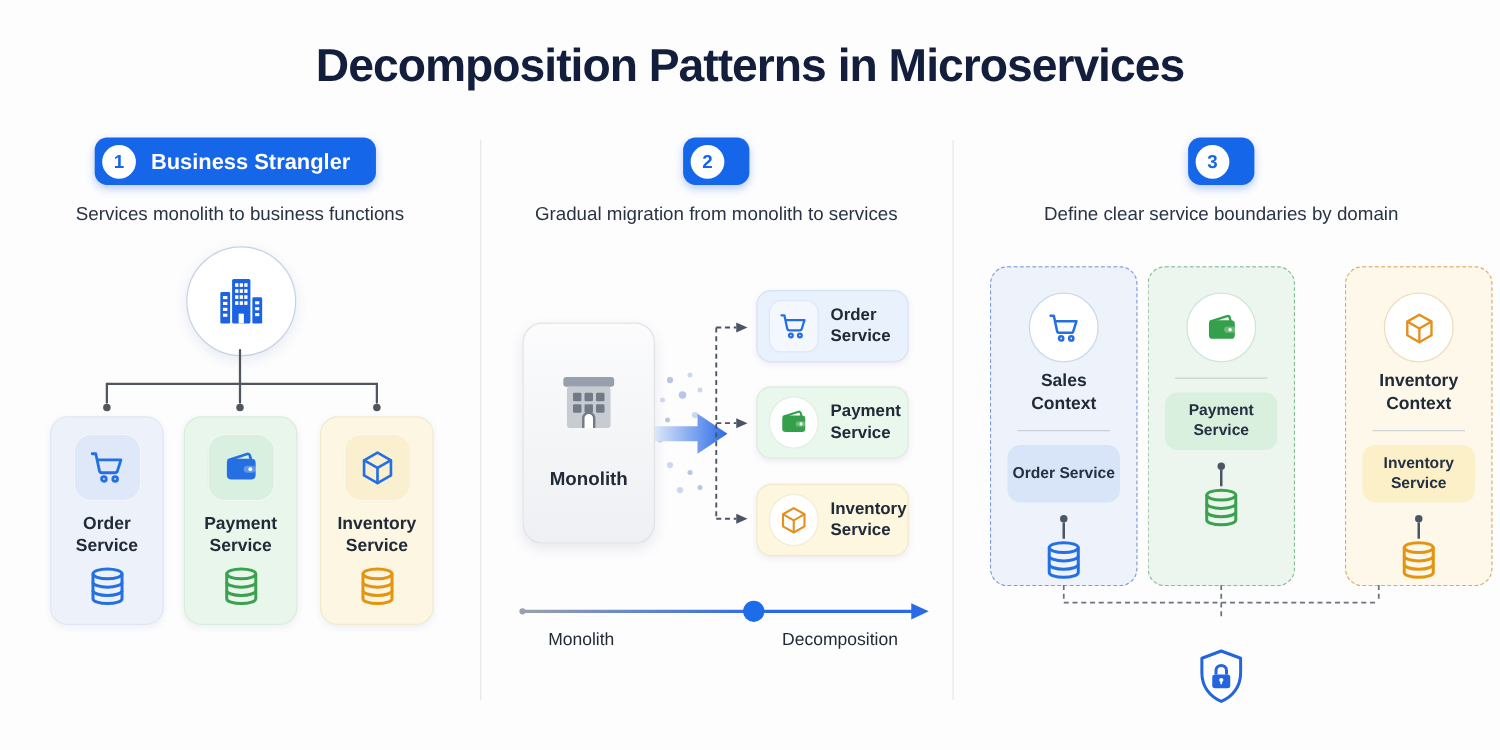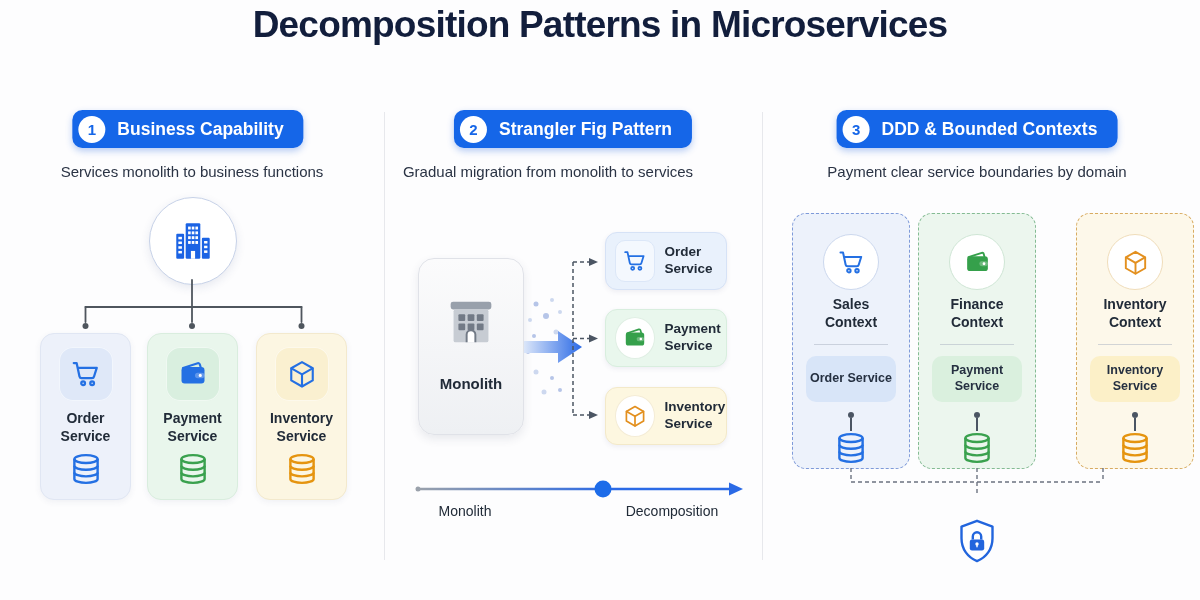--- a/index.html
+++ b/index.html
@@ -1,21 +1,21 @@
 <!DOCTYPE html>
 <html><head>
 <meta charset="utf-8">
 <style>
   html,body{margin:0;padding:0;background:#ffffff;}
   #canvas{position:relative;width:1200px;height:600px;background:#fdfdfe;overflow:hidden;
           font-family:"Liberation Sans", sans-serif;color:#222b38;}
   .abs{position:absolute;}
 
   
-  .main-title{position:absolute;top:4px;left:0;width:1200px;text-align:center;
+  .main-title{position:absolute;top:32px;left:0;width:1200px;text-align:center;
     font-size:37px;font-weight:bold;letter-spacing:-0.8px;color:#121e3c;}
 
   
   .vdiv{position:absolute;top:112px;height:448px;width:1px;background:#e7e8ec;}
 
   
   .pill{position:absolute;top:110px;height:38px;transform:translateX(-50%);
     display:inline-flex;align-items:center;gap:12px;padding:0 20px 0 6px;
     background:#1566e8;border-radius:10px;box-shadow:0 3px 7px rgba(20,90,220,.30);white-space:nowrap;}
   .pill .badge{width:27px;height:27px;border-radius:50%;background:#ffffff;color:#1566e8;
@@ -110,21 +110,21 @@
 
 <div id="canvas">
 
   <div class="main-title">Decomposition Patterns in Microservices</div>
 
   <div class="vdiv" style="left:384px"></div>
   <div class="vdiv" style="left:762px"></div>
 
   <div class="pill" style="left:188px">
     <span class="badge">1</span>
-    <span class="pill-label">Business Capability</span>
+    <span class="pill-label">Business Strangler</span>
   </div>
   <div class="subtitle" style="left:192px">Services monolith to business functions</div>
 
   <div class="org-circle">
     <span class="ic">
         <svg viewBox="0 0 44 44">
           <g fill="currentColor">
             <rect x="15" y="5" width="14" height="34" rx="1.2"></rect>
             <rect x="6" y="15" width="7.5" height="24" rx="1"></rect>
             <rect x="30.5" y="19" width="7.5" height="20" rx="1"></rect>
@@ -227,23 +227,22 @@
           <ellipse cx="12" cy="5" rx="8.2" ry="2.8"></ellipse>
           <path d="M20.2 5v14c0 1.55-3.67 2.8-8.2 2.8S3.8 20.55 3.8 19V5"></path>
           <path d="M20.2 9.7c0 1.55-3.67 2.8-8.2 2.8S3.8 11.25 3.8 9.7"></path>
           <path d="M20.2 14.4c0 1.55-3.67 2.8-8.2 2.8s-8.2-1.25-8.2-2.8"></path>
         </svg>
       </span>
   </div>
 
   <div class="pill" style="left:573px">
     <span class="badge">2</span>
-    <span class="pill-label">Strangler Fig Pattern</span>
-  </div>
-  <div class="subtitle" style="left:548px">Gradual migration from monolith to services</div>
+  </div>
+  <div class="subtitle" style="left:573px">Gradual migration from monolith to services</div>
 
   <div class="monolith-card">
     <span class="ic">
         <svg viewBox="0 0 64 64">
           <rect x="11" y="11" width="42" height="8" rx="2.5" fill="#98a0ab"></rect>
           <rect x="14" y="19" width="36" height="34" rx="2" fill="#c7ccd3"></rect>
           <g fill="#727a86">
             <rect x="19" y="24" width="7" height="7" rx="1"></rect>
             <rect x="28.5" y="24" width="7" height="7" rx="1"></rect>
             <rect x="38" y="24" width="7" height="7" rx="1"></rect>
@@ -349,23 +348,22 @@
     <circle cx="5" cy="11" r="2.5" fill="#9aa1ab"></circle>
     <rect x="5" y="9.7" width="313" height="2.6" rx="1.3" fill="url(#sg)"></rect>
     <path d="M316 4.5 330 11l-14 6.5Z" fill="#2b6ae6"></path>
     <circle cx="190" cy="11" r="8.5" fill="#1d6ce9"></circle>
   </svg>
   <div class="slider-label" style="left:465px">Monolith</div>
   <div class="slider-label" style="left:672px">Decomposition</div>
 
   <div class="pill" style="left:977px">
     <span class="badge">3</span>
-    <span class="pill-label">DDD &amp; Bounded Contexts</span>
-  </div>
-  <div class="subtitle" style="left:977px">Payment clear service boundaries by domain</div>
+  </div>
+  <div class="subtitle" style="left:977px">Define clear service boundaries by domain</div>
 
   <div class="ctx-box x-blue" style="left:792px">
     <div class="circle">
         <span class="ic">
           <svg viewBox="0 0 24 24" fill="none" stroke="currentColor" stroke-width="1.8" stroke-linecap="round" stroke-linejoin="round">
             <path d="M2.2 3.2h2.3l2.3 10.8a1.7 1.7 0 0 0 1.67 1.35h8.3a1.7 1.7 0 0 0 1.66-1.32L20.6 7.1H5.4"></path>
             <circle cx="9.7" cy="19.3" r="1.5"></circle>
             <circle cx="16.9" cy="19.3" r="1.5"></circle>
           </svg>
         </span>
@@ -388,21 +386,20 @@
     <div class="circle">
         <span class="ic">
           <svg viewBox="0 0 24 24">
             <path d="M4 7.2 15.8 3.4a1.3 1.3 0 0 1 1.65.85L18.1 6.4" fill="none" stroke="currentColor" stroke-width="1.7" stroke-linecap="round"></path>
             <rect x="2.8" y="6.4" width="18.4" height="13.2" rx="2.6" fill="currentColor"></rect>
             <rect x="13.6" y="10.9" width="7.6" height="4.4" rx="2.2" fill="#ffffff" opacity="0.28"></rect>
             <circle cx="17.8" cy="13.1" r="1.25" fill="#ffffff"></circle>
           </svg>
         </span>
       </div>
-    <div class="ctx-label">Finance Context</div>
     <div class="hr"></div>
     <div class="sub-box">Payment Service</div>
     <div class="dot"></div>
     <div class="stem"></div>
     <span class="db">
         <svg viewBox="0 0 24 24" fill="none" stroke="currentColor" stroke-width="1.7">
           <ellipse cx="12" cy="5" rx="8.2" ry="2.8"></ellipse>
           <path d="M20.2 5v14c0 1.55-3.67 2.8-8.2 2.8S3.8 20.55 3.8 19V5"></path>
           <path d="M20.2 9.7c0 1.55-3.67 2.8-8.2 2.8S3.8 11.25 3.8 9.7"></path>
           <path d="M20.2 14.4c0 1.55-3.67 2.8-8.2 2.8s-8.2-1.25-8.2-2.8"></path>

